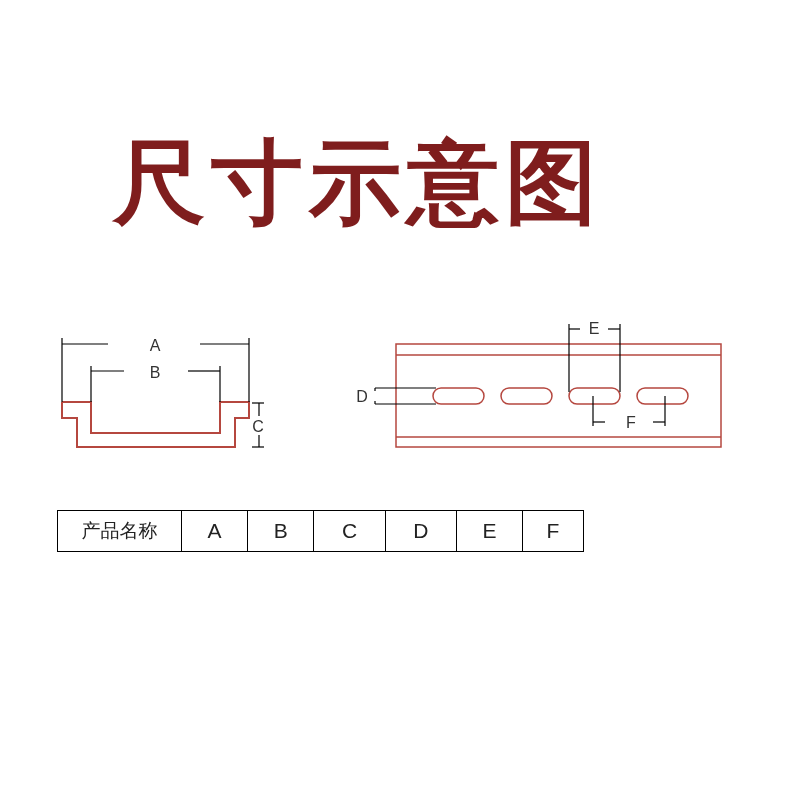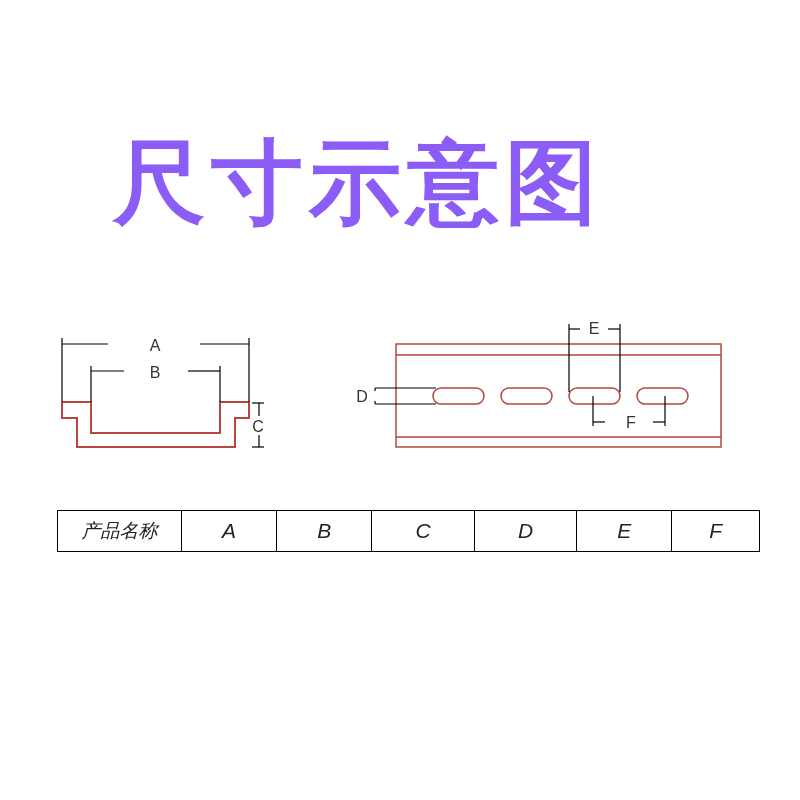--- a/index.html
+++ b/index.html
@@ -1,22 +1,22 @@
 <!DOCTYPE html>
 <html><head>
   <meta charset="utf-8">
   <style>
     html, body { margin: 0; padding: 0; background: #ffffff; }
     body { width: 800px; height: 800px; position: relative; overflow: hidden;
            font-family: "DejaVu Sans", "Liberation Sans", sans-serif; }
     .title { position: absolute; left: 0; top: 128px; width: 716px; text-align: center;
-             font-size: 92px; font-weight: bold; color: #8b5cf6; letter-spacing: 6px; line-height: 110px; }
+             font-size: 92px; font-weight: bold; color: #7f1d1d; letter-spacing: 6px; line-height: 110px; }
     svg.diagram { position: absolute; left: 0; top: 0; }
     .lbl { font-family: "Liberation Sans", "DejaVu Sans", sans-serif; font-size: 16px; fill: #333; }
-    table.spec { position: absolute; left: 57px; top: 510px; border-collapse: collapse; width: 703px; font-style: italic; }
+    table.spec { position: absolute; left: 57px; top: 510px; border-collapse: collapse; width: 527px; }
     table.spec td { border: 1px solid #000; height: 40px; text-align: center; padding: 0;
                     font-family: "Liberation Sans", "DejaVu Sans", sans-serif; }
     table.spec tr.head td { font-size: 21px; color: #222; }
     table.spec tr.body td { font-size: 19px; color: #555; }
     table.spec td.name { width: 123px; font-family: "DejaVu Sans", sans-serif; }
     table.spec tr.head td.name { font-size: 19px; }
     table.spec tr.body td.name { font-size: 18px; }
   </style>
 </head>
 <body>

